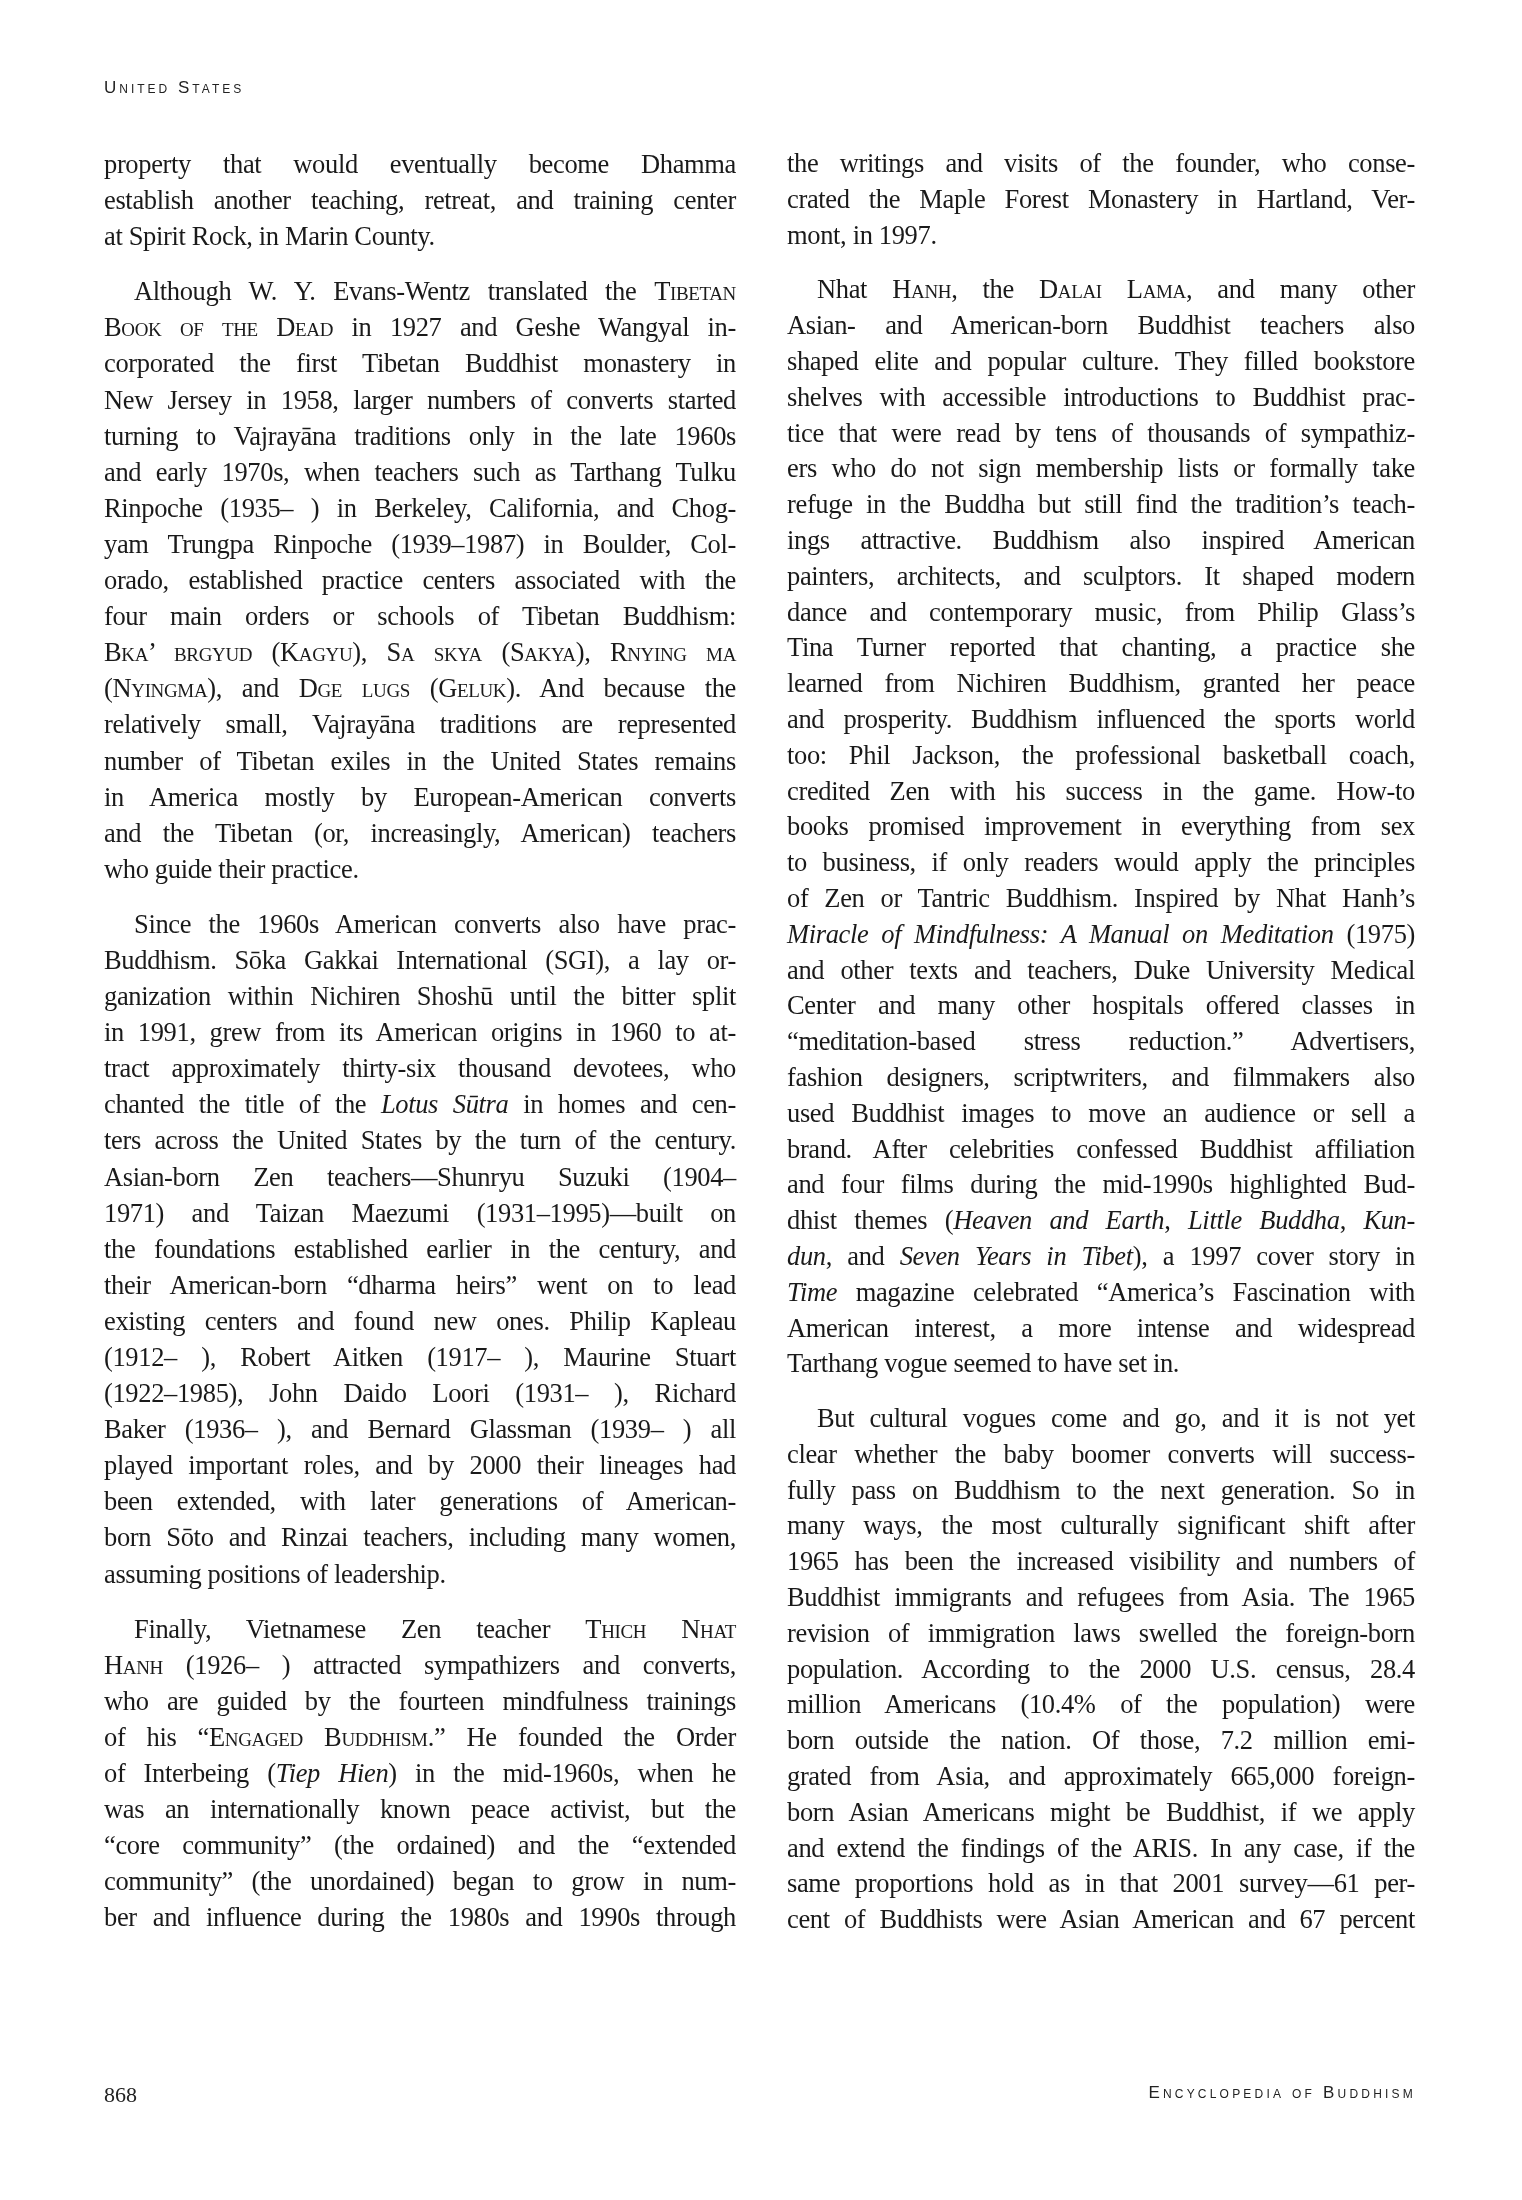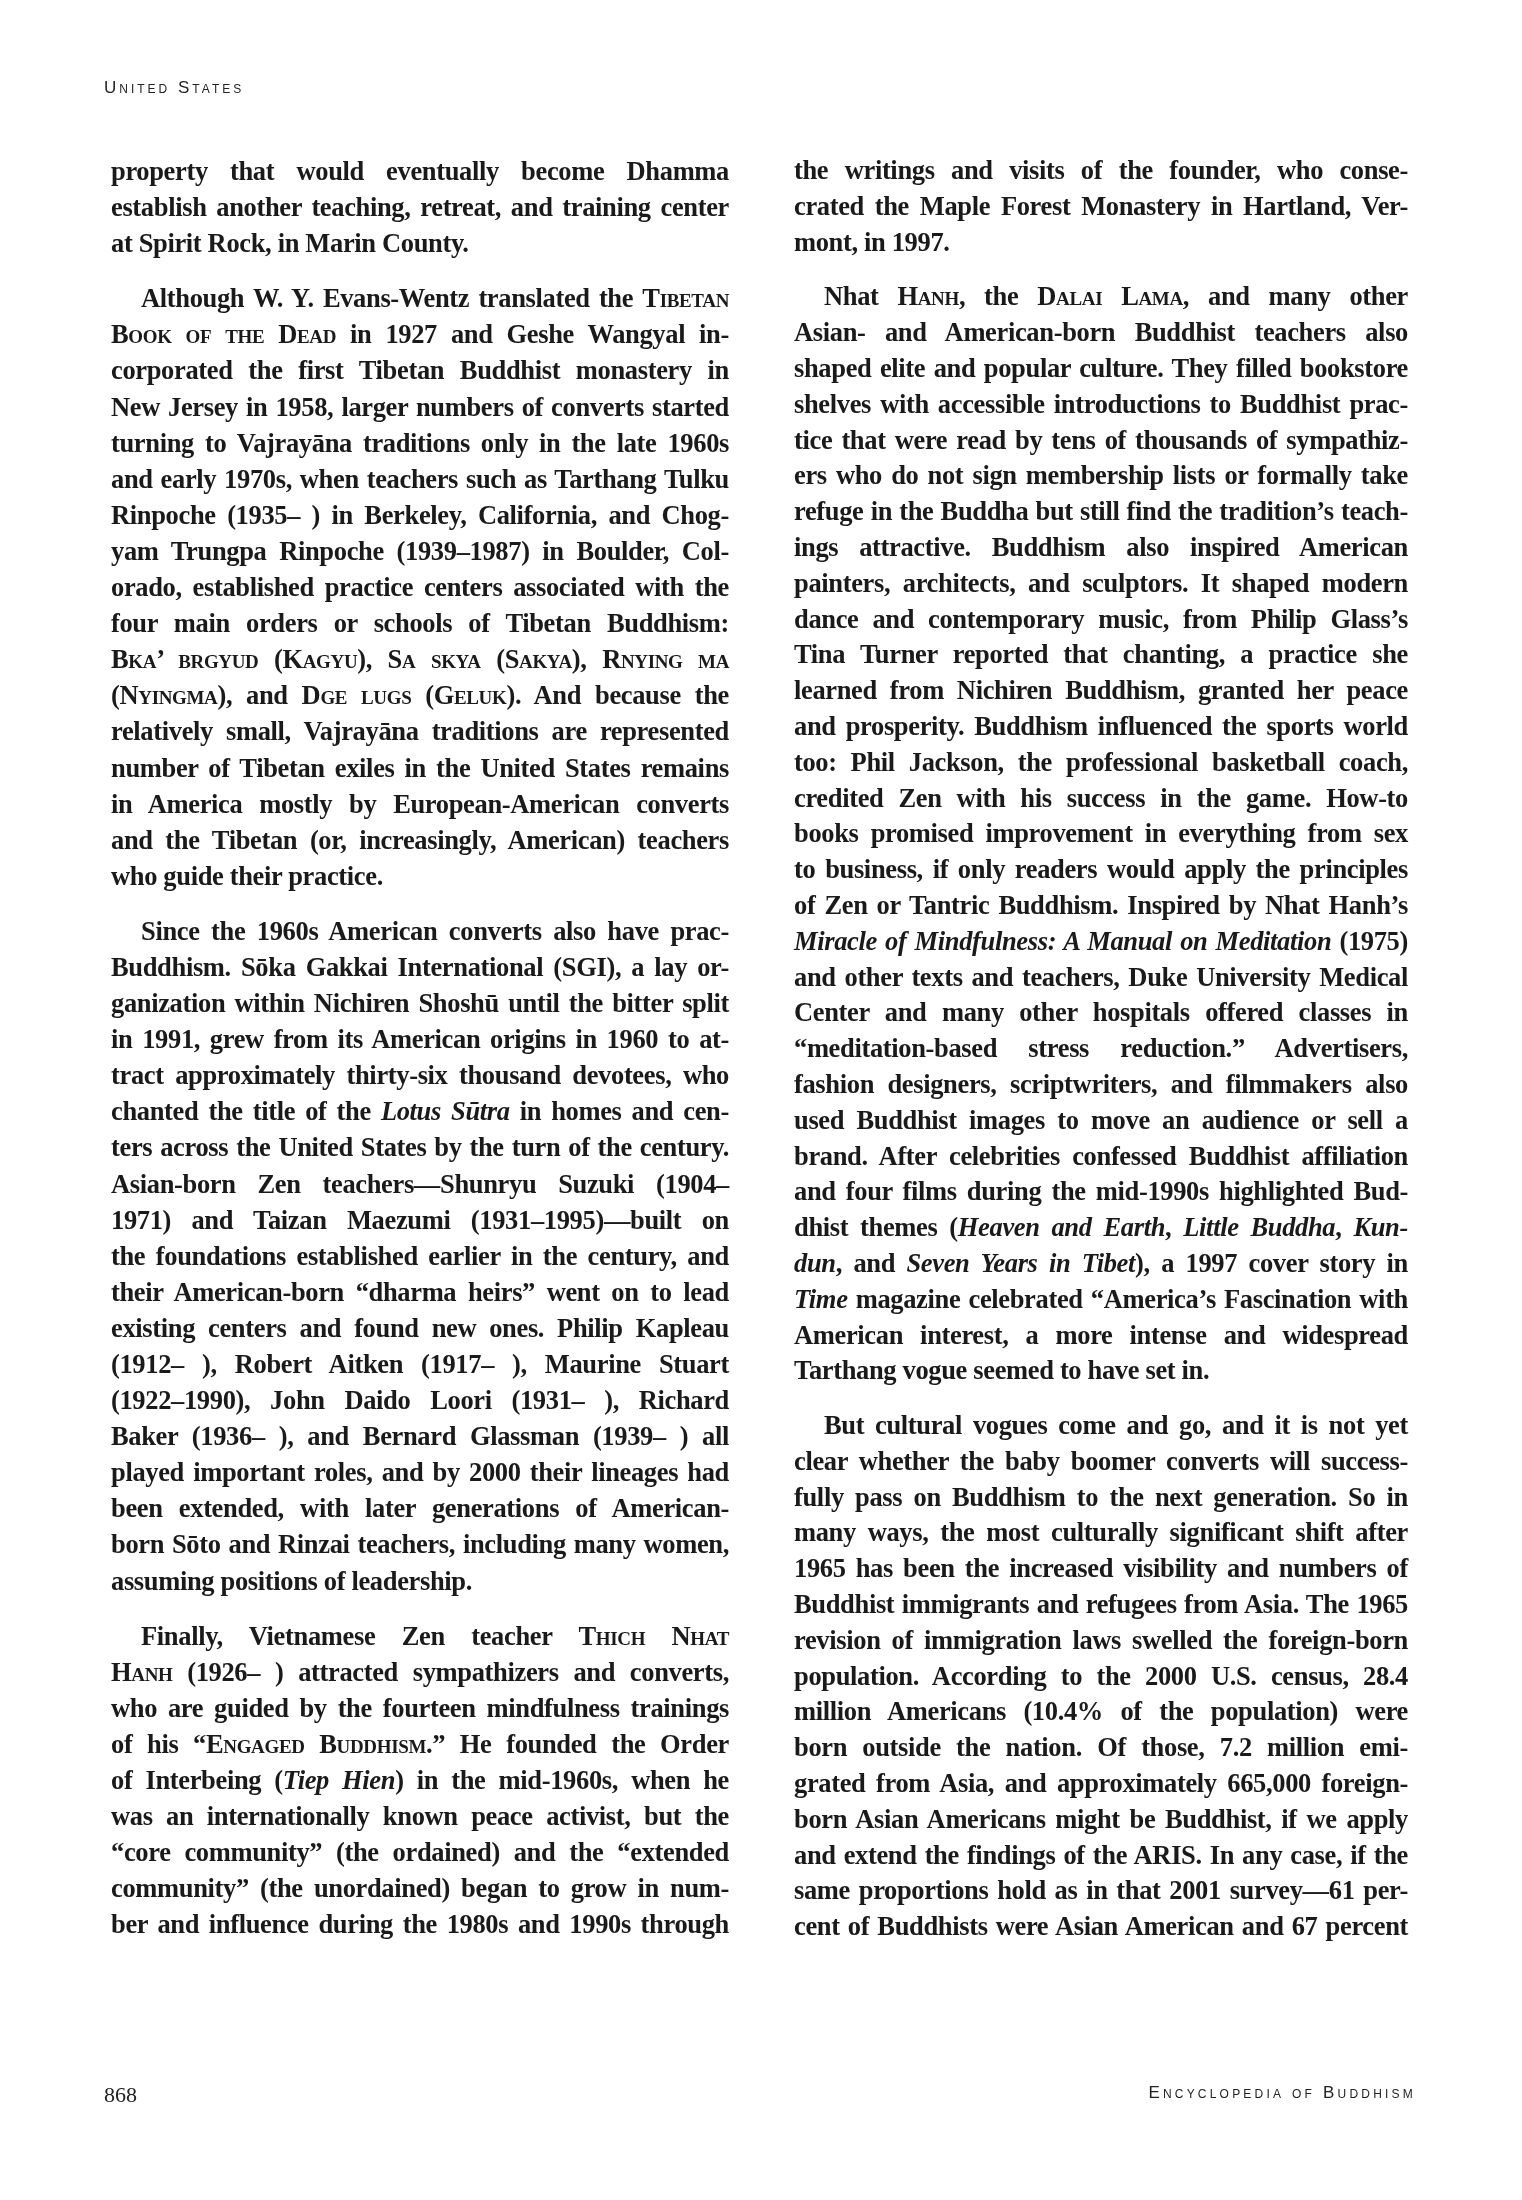--- a/index.html
+++ b/index.html
@@ -14,21 +14,21 @@
     font-family: "Liberation Serif", serif; font-size: 26.5px; letter-spacing: -0.35px;
     color: #1a1a1a;
   }
   .col.left { left: 104px; width: 632px; }
   .col.right { left: 787px; width: 628px; }
   .col.left .ln { height: 36.1px; line-height: 36.1px; }
   .col.right .ln { height: 35.8px; line-height: 35.8px; }
   .ln { display: block; white-space: nowrap; text-align: justify; text-align-last: justify; overflow: visible; }
   .ln.last { text-align-last: left; }
   .ln.indent { padding-left: 30px; }
-  .para { margin: 7px; font-weight: bold; }
+  .para { margin: 0; }
   .col.left .para + .para { margin-top: 19px; }
   .col.right .para + .para { margin-top: 19px; }
   .sc { font-variant: small-caps; }
   i, .it { font-style: italic; }
   .folio {
     position: absolute; left: 104px; top: 2082px;
     font-family: "Liberation Serif", serif; font-size: 22px; color: #222;
   }
   .book-title {
     position: absolute; right: 106px; top: 2083px;
@@ -73,21 +73,21 @@
     <span class="ln">in 1991, grew from its American origins in 1960 to at-</span>
     <span class="ln">tract approximately thirty-six thousand devotees, who</span>
     <span class="ln rich">chanted the title of the <i>Lotus Sūtra</i> in homes and cen-</span>
     <span class="ln">ters across the United States by the turn of the century.</span>
     <span class="ln">Asian-born Zen teachers—Shunryu Suzuki (1904–</span>
     <span class="ln">1971) and Taizan Maezumi (1931–1995)—built on</span>
     <span class="ln">the foundations established earlier in the century, and</span>
     <span class="ln">their American-born “dharma heirs” went on to lead</span>
     <span class="ln">existing centers and found new ones. Philip Kapleau</span>
     <span class="ln">(1912– ), Robert Aitken (1917– ), Maurine Stuart</span>
-    <span class="ln">(1922–1990), John Daido Loori (1931– ), Richard</span>
+    <span class="ln">(1922–1985), John Daido Loori (1931– ), Richard</span>
     <span class="ln">Baker (1936– ), and Bernard Glassman (1939– ) all</span>
     <span class="ln">played important roles, and by 2000 their lineages had</span>
     <span class="ln">been extended, with later generations of American-</span>
     <span class="ln">born Sōto and Rinzai teachers, including many women,</span>
     <span class="ln last">assuming positions of leadership.</span>
   </div>
   <div class="para">
     <span class="ln indent rich">Finally, Vietnamese Zen teacher <span class="sc">Thich Nhat</span></span>
     <span class="ln rich"><span class="sc">Hanh</span> (1926– ) attracted sympathizers and converts,</span>
     <span class="ln">who are guided by the fourteen mindfulness trainings</span>

